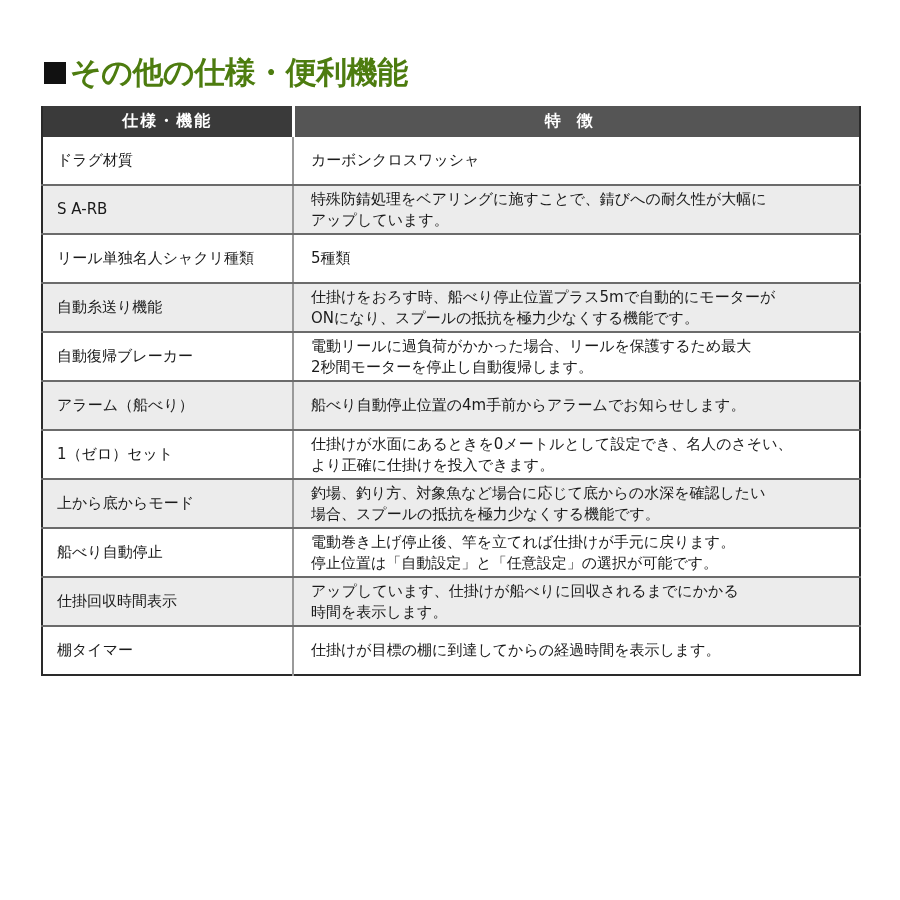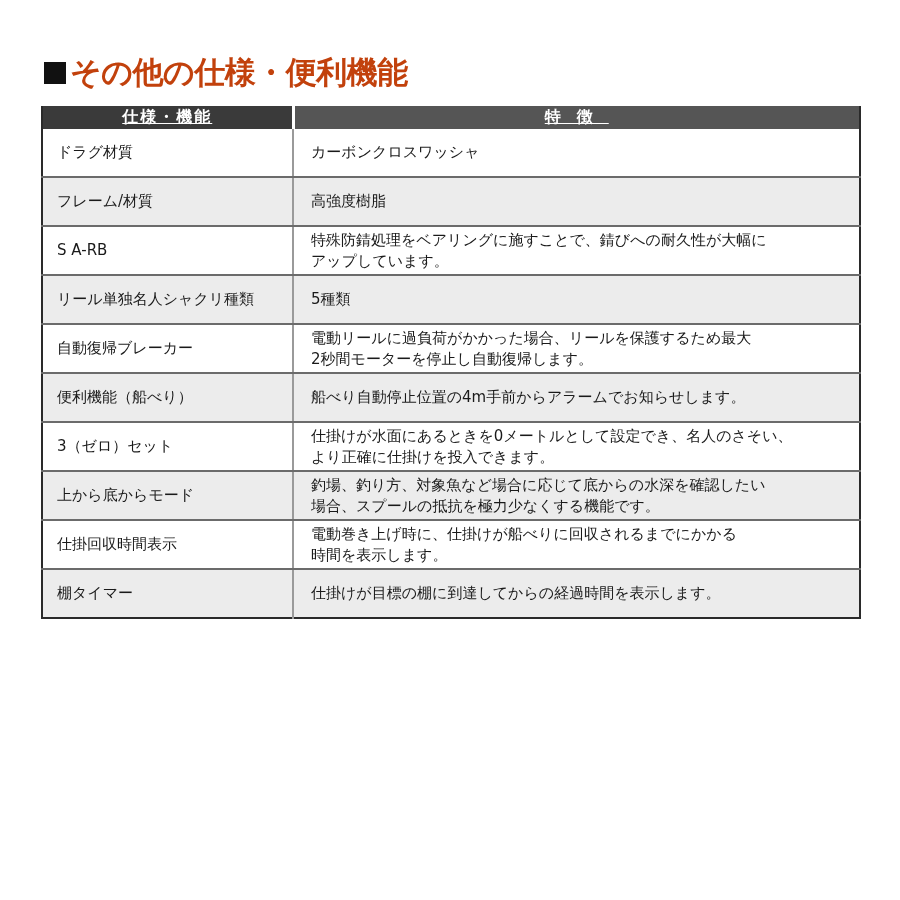--- a/index.html
+++ b/index.html
@@ -14,21 +14,21 @@
       font-family: "DejaVu Sans", "Liberation Sans", sans-serif;
       color: #1a1a1a;
       overflow: hidden;
     }
     .page-title {
       position: absolute;
       left: 44px;
       top: 52px;
       font-size: 31px;
       font-weight: bold;
-      color: #c2410c;
+      color: #4d7c0f;
       letter-spacing: -0.5px;
       white-space: nowrap;
       line-height: 40px;
     }
     .title-square {
       display: inline-block;
       width: 22px;
       height: 22px;
       background: #111;
       margin-right: 4px;
@@ -40,28 +40,27 @@
       top: 106px;
       width: 818px;
       border-collapse: collapse;
       table-layout: fixed;
       border: 2px solid #2a2a2a;
       border-top: none;
     }
     .spec-table col.c1 { width: 251px; }
     .spec-table col.c2 { width: 567px; }
     .spec-table thead th {
-      height: 23px;
+      height: 31px;
       padding: 0;
       color: #ffffff;
       font-size: 16px;
       font-weight: bold;
       text-align: center;
       letter-spacing: 2px;
-      text-decoration: underline;
     }
     .spec-table thead th.h1 {
       background: #3a3a3a;
       border-right: 3px solid #ffffff;
     }
     .spec-table thead th.h2 {
       background: #555555;
       letter-spacing: 16px;
       margin-top: 20px;
     }
@@ -109,69 +108,77 @@
     </tr>
   </thead>
   <tbody id="spec-body">
     <tr>
       <td class="name">ドラグ材質</td>
       <td class="desc">
           <span class="line">カーボンクロスワッシャ</span>
         </td>
     </tr>
     <tr>
-      <td class="name">フレーム/材質</td>
-      <td class="desc">
-          <span class="line">高強度樹脂</span>
-        </td>
-    </tr>
-    <tr>
       <td class="name">S A-RB</td>
       <td class="desc">
           <span class="line">特殊防錆処理をベアリングに施すことで、錆びへの耐久性が大幅に</span>
           <span class="line">アップしています。</span>
         </td>
     </tr>
     <tr>
       <td class="name">リール単独名人シャクリ種類</td>
       <td class="desc">
           <span class="line">5種類</span>
         </td>
     </tr>
     <tr>
+      <td class="name">自動糸送り機能</td>
+      <td class="desc">
+          <span class="line">仕掛けをおろす時、船べり停止位置プラス5mで自動的にモーターが</span>
+          <span class="line">ONになり、スプールの抵抗を極力少なくする機能です。</span>
+        </td>
+    </tr>
+    <tr>
       <td class="name">自動復帰ブレーカー</td>
       <td class="desc">
           <span class="line">電動リールに過負荷がかかった場合、リールを保護するため最大</span>
           <span class="line">2秒間モーターを停止し自動復帰します。</span>
         </td>
     </tr>
     <tr>
-      <td class="name">便利機能（船べり）</td>
+      <td class="name">アラーム（船べり）</td>
       <td class="desc">
           <span class="line">船べり自動停止位置の4m手前からアラームでお知らせします。</span>
         </td>
     </tr>
     <tr>
-      <td class="name">3（ゼロ）セット</td>
+      <td class="name">1（ゼロ）セット</td>
       <td class="desc">
           <span class="line">仕掛けが水面にあるときを0メートルとして設定でき、名人のさそい、</span>
           <span class="line">より正確に仕掛けを投入できます。</span>
         </td>
     </tr>
     <tr>
       <td class="name">上から底からモード</td>
       <td class="desc">
           <span class="line">釣場、釣り方、対象魚など場合に応じて底からの水深を確認したい</span>
           <span class="line">場合、スプールの抵抗を極力少なくする機能です。</span>
         </td>
     </tr>
     <tr>
+      <td class="name">船べり自動停止</td>
+      <td class="desc">
+          <span class="line">電動巻き上げ停止後、竿を立てれば仕掛けが手元に戻ります。</span>
+          <span class="line">停止位置は「自動設定」と「任意設定」の選択が可能です。</span>
+        </td>
+    </tr>
+    <tr>
       <td class="name">仕掛回収時間表示</td>
       <td class="desc">
-          <span class="line">電動巻き上げ時に、仕掛けが船べりに回収されるまでにかかる</span>
+          <span class="line">アップしています、仕掛けが船べりに回収されるまでにかかる</span>
           <span class="line">時間を表示します。</span>
         </td>
     </tr>
     <tr>
       <td class="name">棚タイマー</td>
       <td class="desc">
           <span class="line">仕掛けが目標の棚に到達してからの経過時間を表示します。</span>
         </td>
     </tr>
   </tbody>

